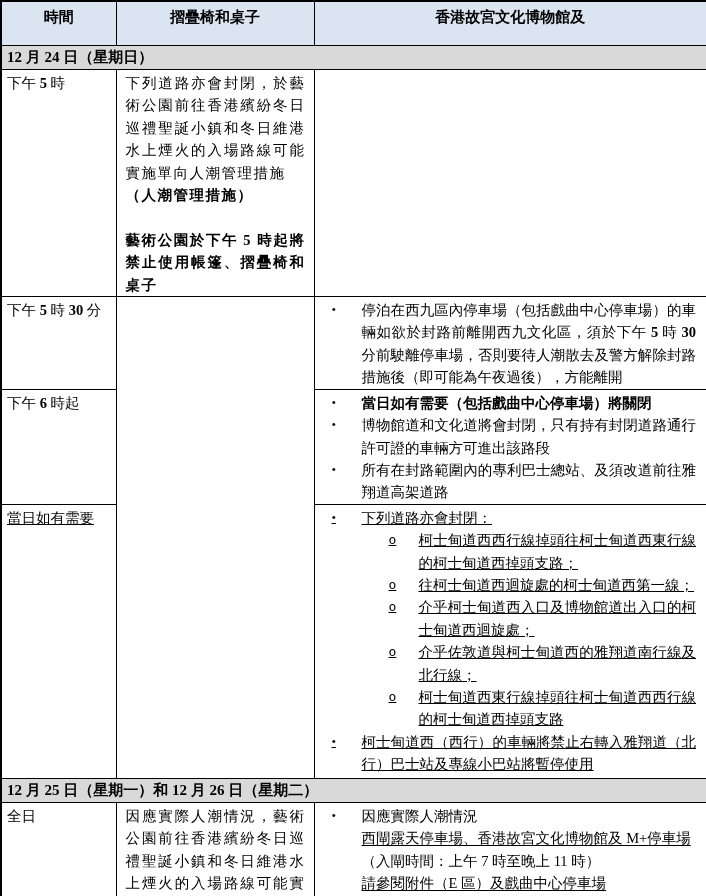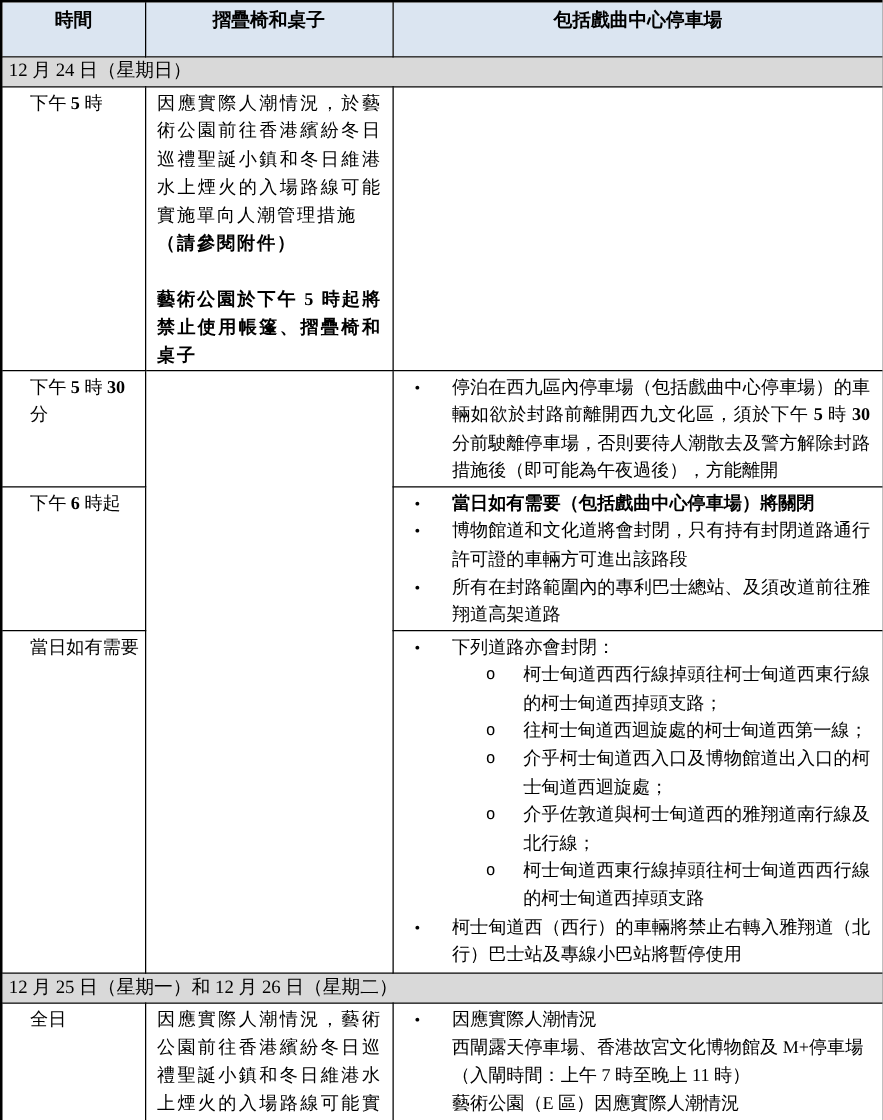--- a/index.html
+++ b/index.html
@@ -16,65 +16,65 @@
     border:1.5px solid var(--border,#000);
     vertical-align:top;padding:17px;overflow:hidden;
   }
   thead th{
     background:var(--header-bg,#dbe5f1);
     font-weight:bold;text-align:center;vertical-align:top;
     padding-top:4px;line-height:22px;font-size:15px;
   }
   td.section-cell{
     background:var(--section-bg,#d9d9d9);
-    font-weight:normal;padding:0 16px 1px 5px;line-height:22px;font-size:15px;
+    font-weight:bold;padding:0 16px 1px 5px;line-height:22px;font-size:15px;
   }
-  td.time-cell{padding:2px 3px 0 22px;}
+  td.time-cell{padding:2px 3px 0 5px;}
   td.crowd-cell{padding:2px 8px 0 9px;}
   td.traffic-cell{padding:2px 10px 0 0;}
   .para{line-height:22.4px;min-height:22.4px;}
   .crowd-cell .para{letter-spacing:1.5px;text-align:justify;}
   .para.bullet,.para.circle{display:flex;}
   .para.bullet{margin-left:17px;}
   .para.circle{margin-left:74px;}
   .marker{flex:0 0 30px;}
   .para.bullet .marker{font-size:13px;}
   .para.circle .marker{font-size:13px;font-family:"DejaVu Sans Mono","Liberation Mono",monospace;}
   .ptext{flex:1 1 auto;display:block;text-align:justify;}
   .para.cont{margin-left:47px;}
   .r-b{font-weight:bold;}
-  .r-u{text-underline-offset:2px;}
+  .r-u{text-decoration:underline;text-underline-offset:2px;}
 </style>
 </head>
 <body>
 
 <table class="doc">
   <colgroup>
     <col style="width:115px">
     <col style="width:198px">
     <col style="width:393px">
   </colgroup>
   <thead>
     <tr style="height:30px;">
       <th>時間</th>
       <th>摺疊椅和桌子</th>
-      <th>包括戲曲中心停車場</th>
+      <th>香港故宮文化博物館及</th>
     </tr>
   </thead>
   <tbody>
       <tr style="height: 22px;">
         <td colspan="3" class="section-cell">12 月 24 日（星期日）</td>
       </tr>
       <tr style="height: 224px;">
         <td class="time-cell">
           <div class="para p"><span class="">下午 </span><span class="r-b ">5</span><span class=""> 時</span></div>
         </td>
         <td class="crowd-cell">
-          <div class="para p"><span class="">因應實際人潮情況，於藝術公園前往香港繽紛冬日巡禮聖誕小鎮和冬日維港水上煙火的入場路線可能實施單向人潮管理措施</span></div>
-          <div class="para p"><span class="r-b ">（請參閱附件）</span></div>
+          <div class="para p"><span class="">下列道路亦會封閉，於藝術公園前往香港繽紛冬日巡禮聖誕小鎮和冬日維港水上煙火的入場路線可能實施單向人潮管理措施</span></div>
+          <div class="para p"><span class="r-b ">（人潮管理措施）</span></div>
           <div class="para blank">&nbsp;</div>
           <div class="para p"><span class="r-b ">藝術公園於下午 </span><span class="r-b ">5</span><span class="r-b "> 時起將禁止使用帳篷、摺疊椅和桌子</span></div>
         </td>
         <td class="traffic-cell"></td>
       </tr>
       <tr style="height: 87px; font-family: Liberation Serif, serif;">
         <td class="time-cell">
           <div class="para p"><span class="">下午 </span><span class="r-b ">5</span><span class=""> 時 </span><span class="r-b ">30</span><span class=""> 分</span></div>
         </td>
         <td class="crowd-cell" rowspan="3"></td>
@@ -97,21 +97,21 @@
           <div class="para bullet">
             <span class="marker">•</span>
             <span class="ptext"><span class="">博物館道和文化道將會封閉，只有持有封閉道路通行許可證的車輛方可進出該路段</span></span>
           </div>
           <div class="para bullet">
             <span class="marker">•</span>
             <span class="ptext"><span class="">所有在封路範圍內的專利巴士總站、及須改道前往雅翔道高架道路</span></span>
           </div>
         </td>
       </tr>
-      <tr style="height: 274px;">
+      <tr style="height: 274px; text-decoration: underline;">
         <td class="time-cell">
           <div class="para p"><span class="">當日如有需要</span></div>
         </td>
         <td class="traffic-cell">
           <div class="para bullet">
             <span class="marker">•</span>
             <span class="ptext"><span class="">下列道路亦會封閉：</span></span>
           </div>
           <div class="para circle">
             <span class="marker">o</span>
@@ -149,18 +149,18 @@
         <td class="crowd-cell">
           <div class="para p"><span class="">因應實際人潮情況，藝術公園前往香港繽紛冬日巡禮聖誕小鎮和冬日維港水上煙火的入場路線可能實施單向人潮管理措施</span></div>
         </td>
         <td class="traffic-cell">
           <div class="para bullet">
             <span class="marker">•</span>
             <span class="ptext"><span class="">因應實際人潮情況</span></span>
           </div>
           <div class="para cont"><span class="r-u">西閘露天停車場、香港故宮文化博物館及 M+停車場</span></div>
           <div class="para cont"><span class="">（入閘時間：上午 7 時至晚上 11 時）</span></div>
-          <div class="para cont"><span class="r-u">藝術公園（E 區）因應實際人潮情況</span></div>
+          <div class="para cont"><span class="r-u">請參閱附件（E 區）及戲曲中心停車場</span></div>
           <div class="para cont"><span class="">（入閘時間：24 小時）</span></div>
         </td>
       </tr>
     </tbody>
 </table>
 
 </body></html>

